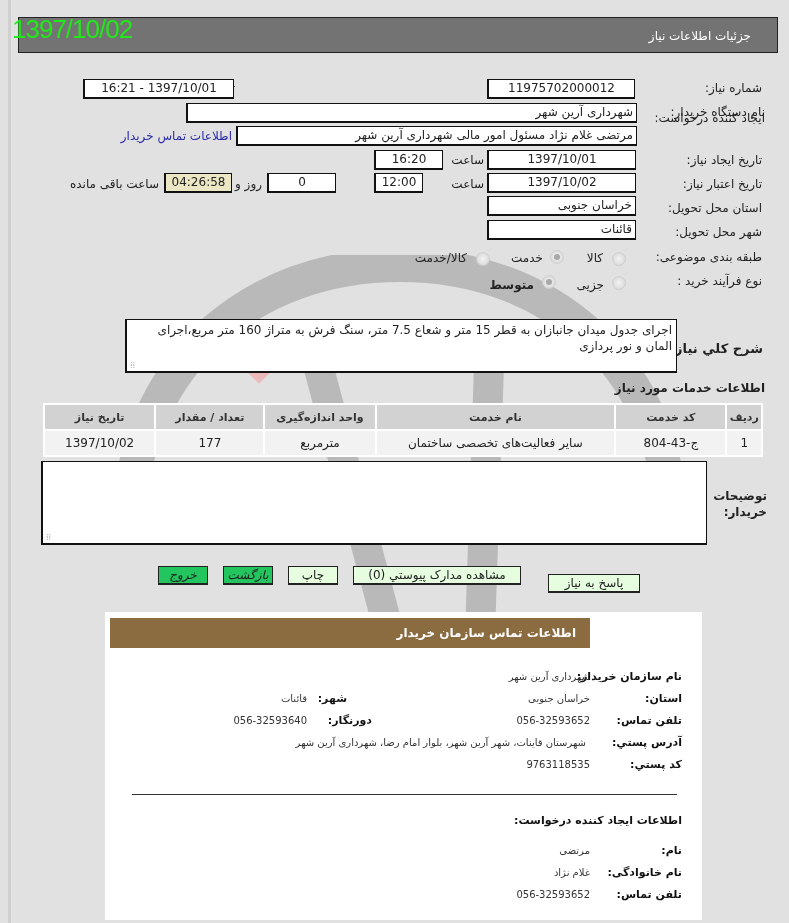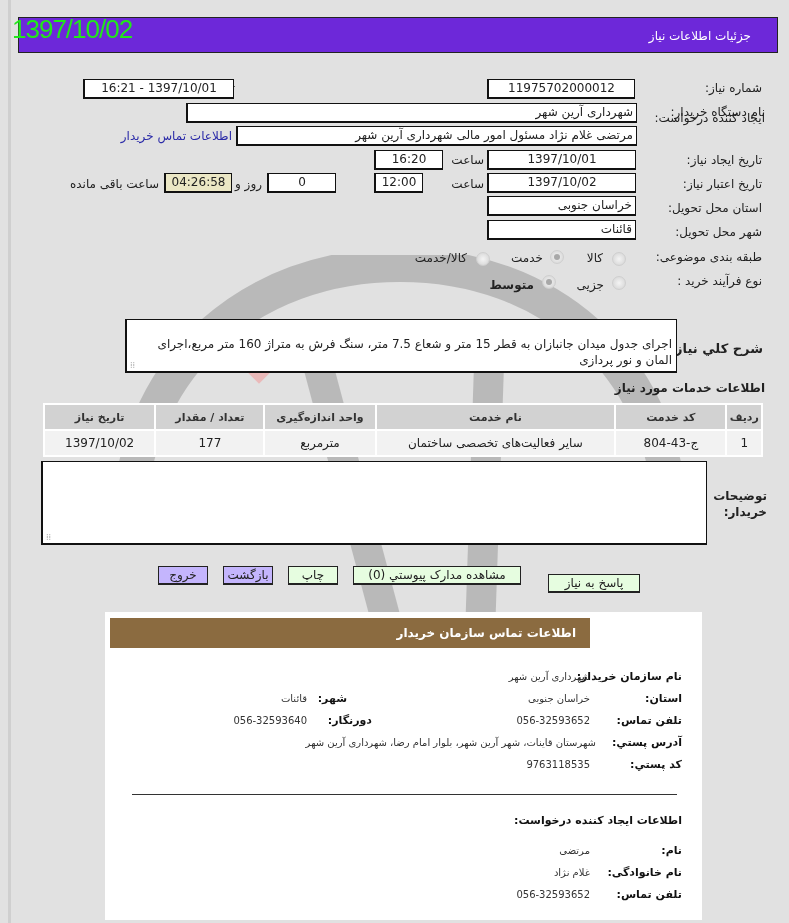--- a/index.html
+++ b/index.html
@@ -9,54 +9,54 @@
     font-family: "DejaVu Sans", sans-serif;
     font-size: 12px; color: #222;
   }
   .left-rule { position: absolute; left: 8px; top: 0; width: 3px; height: 923px; background: #cfcfcf; }
   .watermark-date {
     position: absolute; left: 12px; top: 14px; font-family: "Liberation Sans Narrow","Liberation Sans", sans-serif;
     font-size: 26px; color: #22e81a; z-index: 5; letter-spacing: -1px;
   }
   .page-header {
     position: absolute; left: 18px; top: 17px; width: 760px; height: 36px;
-    background: #6d28d9; border: 1px solid #222; box-sizing: border-box;
+    background: #737373; border: 1px solid #222; box-sizing: border-box;
   }
   .page-header .title { position: absolute; right: 26px; top: 11px; color: #fff; font-size: 12px; direction: rtl; }
   .watermark-logo { position: absolute; left: 60px; top: 255px; width: 680px; height: 400px; z-index: 1; opacity: 0.55; pointer-events: none; }
   .lbl { position: absolute; direction: rtl; font-size: 12px; color: #222; white-space: nowrap; z-index: 2; }
   .fld {
     position: absolute; background: #fff; border: 1px solid #111; border-width: 1px 1px 2px 2px;
     box-sizing: border-box; height: 20px; font-size: 12px; line-height: 17px; text-align: center; z-index: 2;
     direction: rtl; white-space: nowrap; overflow: hidden;
   }
   .fld.right { text-align: right; padding-right: 3px; }
   .fld.yellow { background: #ebe7c5; }
   .link { position: absolute; color: #2a2aa8; direction: rtl; z-index: 2; }
   .radio {
     position: absolute; width: 12px; height: 12px; border-radius: 50%;
     background: radial-gradient(circle, #f4f4f4 0%, #dcdcdc 70%, #c8c8c8 100%);
     border: 1px solid #cfcfcf; z-index: 2;
   }
   .radio.checked::after { content: ""; position: absolute; left: 3px; top: 3px; width: 6px; height: 6px; border-radius: 50%; background: #a8a8a8; }
   .textarea {
     position: absolute; background: #fff; border: 1px solid #111; border-width: 1px 1px 2px 2px; box-sizing: border-box; z-index: 2;
-    direction: rtl; font-size: 12px; padding: 16px 4px; line-height: 16px;
+    direction: rtl; font-size: 12px; padding: 2px 4px; line-height: 16px;
   }
   .grip { position: absolute; left: 3px; bottom: 2px; color: #aaa; font-size: 8px; line-height: 6px; }
   .bold { font-weight: bold; }
   table.svc { position: absolute; left: 43px; top: 403px; width: 720px; border-collapse: collapse; z-index: 2; direction: rtl; }
   table.svc th { background: #d2d2d2; color: #333; font-weight: bold; height: 22px; border: 2px solid #fff; font-size: 11px; }
   table.svc td { background: #f2f2f2; height: 22px; border: 2px solid #fff; text-align: center; font-size: 12px; }
   .btn {
     position: absolute; height: 19px; box-sizing: border-box; border: 1px solid #222; border-width: 1px 1px 2px 1px;
     font-size: 12px; line-height: 16px; text-align: center; direction: rtl; z-index: 2;
   }
   .btn.green { background: #e6fde0; }
-  .btn.red { background: #c4b5fd; }
+  .btn.red { background: #22c55e; font-style: italic; }
   .contact { position: absolute; left: 105px; top: 612px; width: 597px; height: 308px; background: #fff; z-index: 2; }
   .contact-head { position: absolute; left: 5px; top: 6px; width: 480px; height: 30px; background: #8b6b40; }
   .contact-head .t { position: absolute; right: 14px; top: 8px; color: #fff; font-weight: bold; font-size: 12px; direction: rtl; }
   .c-lbl { position: absolute; direction: rtl; font-weight: bold; font-size: 11px; color: #111; white-space: nowrap; }
   .c-val { position: absolute; direction: rtl; font-size: 10px; color: #333; white-space: nowrap; }
   .c-rule { position: absolute; left: 27px; top: 182px; width: 545px; height: 1px; background: #333; }
 </style>
 </head>
 <body>
 
@@ -176,21 +176,21 @@
   <span class="c-val" style="right:112px;top:81px">خراسان جنوبی</span>
   <span class="c-lbl" style="right:355px;top:80px">شهر:</span>
   <span class="c-val" style="right:395px;top:81px">قائنات</span>
 
   <span class="c-lbl" style="right:20px;top:102px">تلفن تماس:</span>
   <span class="c-val" style="right:112px;top:103px">056-32593652</span>
   <span class="c-lbl" style="right:330px;top:102px">دورنگار:</span>
   <span class="c-val" style="right:395px;top:103px">056-32593640</span>
 
   <span class="c-lbl" style="right:20px;top:124px">آدرس پستي:</span>
-  <span class="c-val" style="right:106px;top:125px">شهرستان قاینات، شهر آرین شهر، بلوار امام رضا، شهرداری آرین شهر</span>
+  <span class="c-val" style="right:116px;top:125px">شهرستان قاینات، شهر آرین شهر، بلوار امام رضا، شهرداری آرین شهر</span>
 
   <span class="c-lbl" style="right:20px;top:146px">کد پستي:</span>
   <span class="c-val" style="right:112px;top:147px">9763118535</span>
 
   <div class="c-rule"></div>
 
   <span class="c-lbl" style="right:20px;top:202px">اطلاعات ایجاد کننده درخواست:</span>
 
   <span class="c-lbl" style="right:20px;top:232px">نام:</span>
   <span class="c-val" style="right:112px;top:233px">مرتضی</span>

